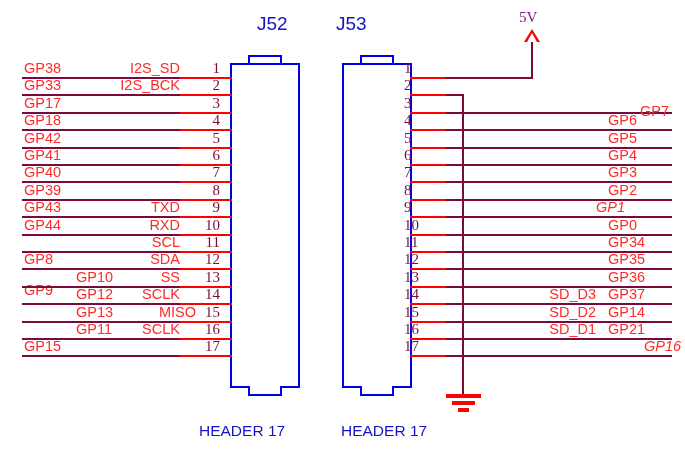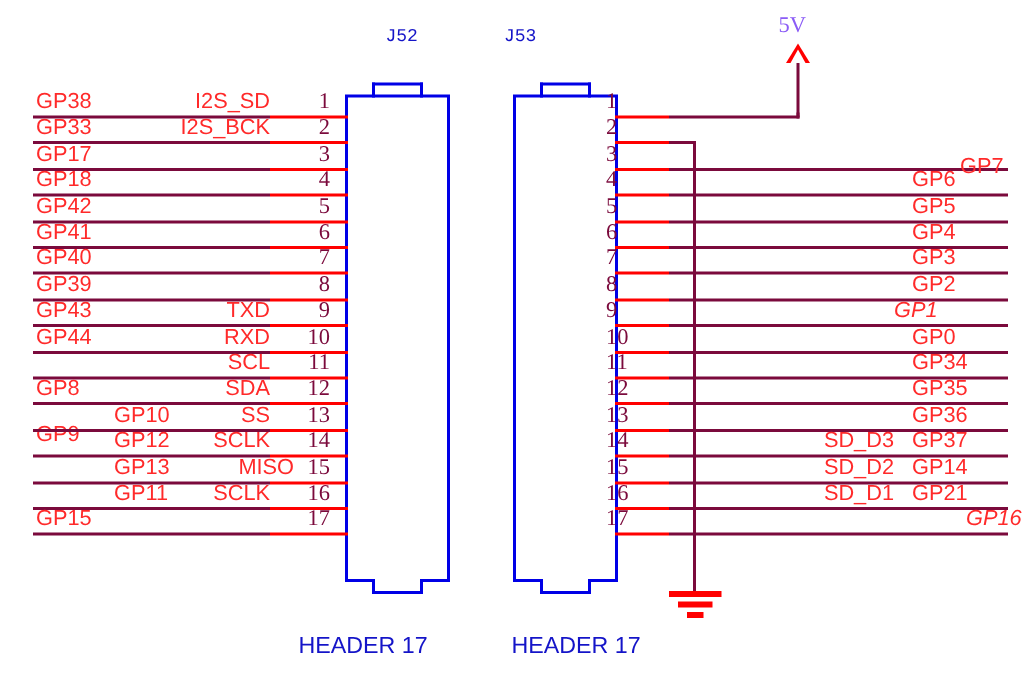--- a/index.html
+++ b/index.html
@@ -28,38 +28,38 @@
     color:#7b0a3c;
     font-family:"Liberation Serif", serif;
     font-size:15px;
     line-height:15px;
     white-space:nowrap;
   }
 
   .refdes{
     position:absolute;
     color:#1414c8;
-    font-family:Liberation Mono, monospace;
-    font-size:12px;
+    font-family:Liberation Sans, sans-serif;
+    font-size:19px;
     line-height:16px;
     white-space:nowrap;
   }
 
   .devname{
     position:absolute;
     color:#1414c8;
     font-family:"Liberation Sans", sans-serif;
     font-size:15.5px;
     line-height:15.5px;
     white-space:nowrap;
   }
 
   .pwr-label{
     position:absolute;
-    color:#8b5cf6;
+    color:#701a75;
     font-family:"Liberation Serif", serif;
     font-size:15px;
     line-height:15px;
     white-space:nowrap;
   }
 
   
   .wire-h{ position:absolute; height:2px; background:#7b0a3c; }
   .wire-h.stub{ background:#ff0000; }
   .wire-v{ position:absolute; width:2px; background:#7b0a3c; }

